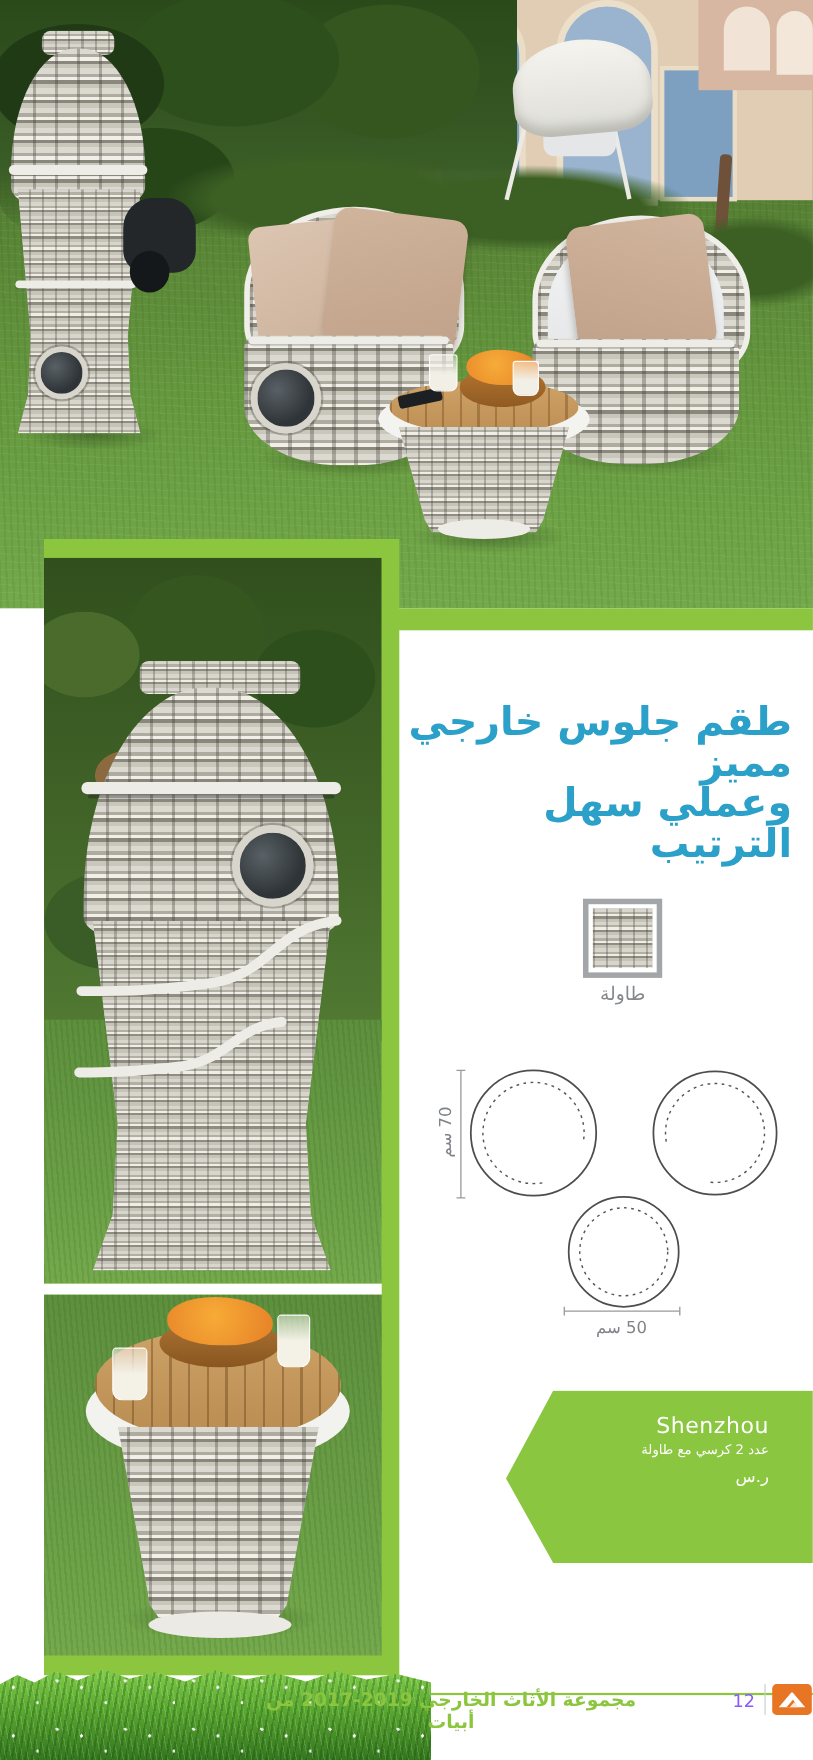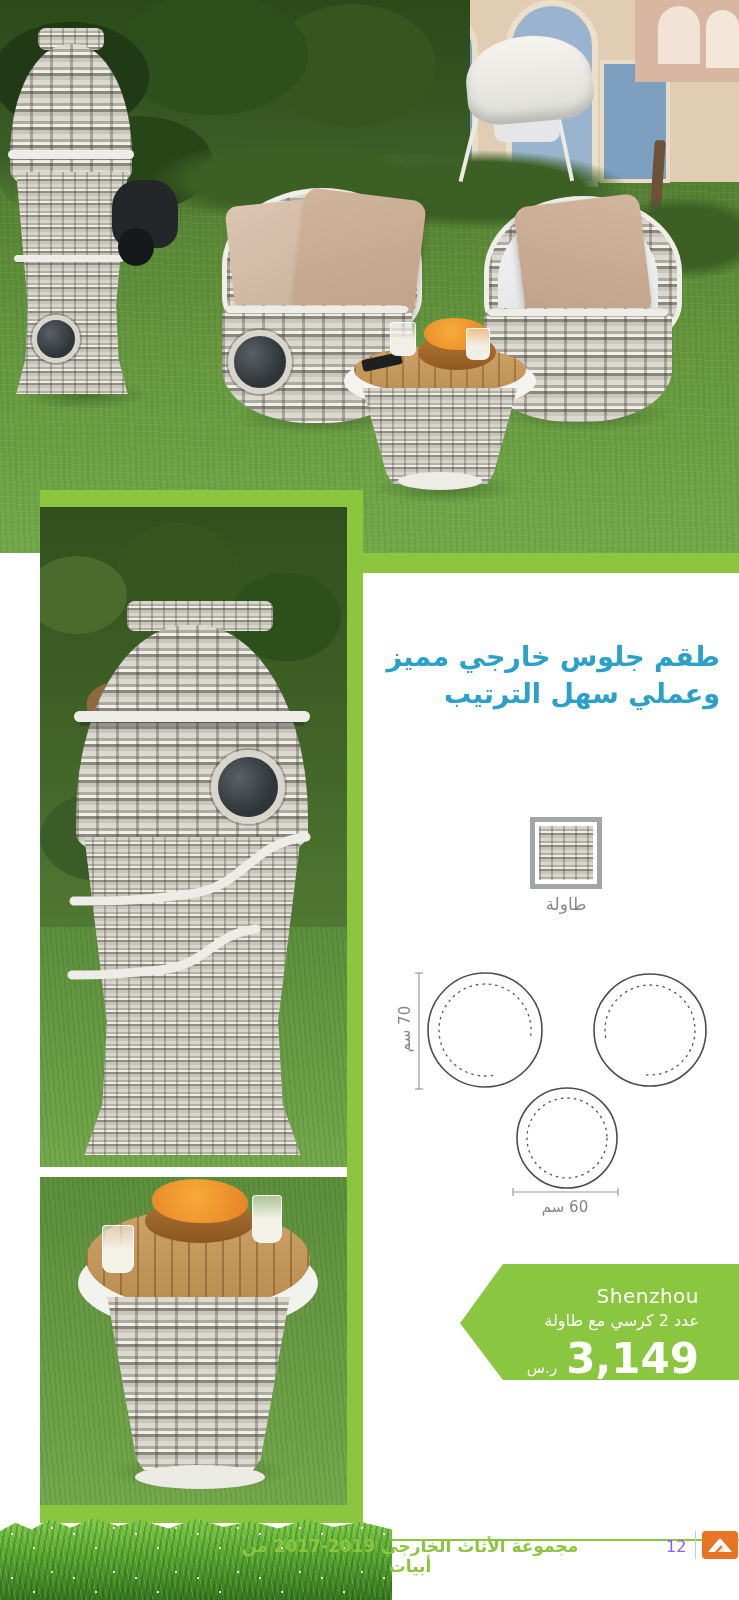--- a/index.html
+++ b/index.html
@@ -32,31 +32,31 @@
       linear-gradient(180deg,#5d8f3d,#74a94c);
   }
   .bush{background:radial-gradient(closest-side,#3c6024 0 70%,rgba(60,96,36,0) 100%);}
   .shadow-blob{background:radial-gradient(closest-side, rgba(25,45,15,.38), rgba(25,45,15,0) 75%);}
 
   .white-pipe{background:#edece6;border-radius:6px;box-shadow:0 1px 1px rgba(60,60,50,.35);}
   .porthole{background:radial-gradient(circle at 35% 35%, #5a6166, #2e3437 65%);
             border:6px solid #d8d5cc;border-radius:50%;box-shadow:0 0 0 2px rgba(90,90,80,.4);}
 
   
-  .headline{color:#2ba0c8;font-weight:bold;font-size:27px;line-height:37px;text-align:right;}
+  .headline{color:#2ba0c8;font-weight:bold;font-size:36px;line-height:37px;text-align:right;}
   .swatch{width:72px;height:72px;border:5px solid #a2a6a9;background:#fff;padding:4px;box-sizing:border-box;}
   .swatch-inner{width:100%;height:100%;}
   .swatch-label{color:#85898c;font-size:17px;text-align:center;margin-top:5px;}
   .dim-label{color:#808488;font-size:15px;text-align:center;}
 
   .price-tag{background:#8bc640;
      clip-path:polygon(15.4% 0, 100% 0, 100% 100%, 15.4% 100%, 0% 51%);
      color:#fff;}
   .tag-name{font-size:20px;text-align:right;letter-spacing:.5px;}
-  .tag-desc{font-size:16px;text-align:right;margin-top:3px;}
+  .tag-desc{font-size:12px;text-align:right;margin-top:3px;}
   .tag-price-row{display:flex;flex-direction:row;align-items:baseline;justify-content:flex-start;gap:9px;margin-top:8px;}
   .tag-price{font-size:42px;font-weight:bold;line-height:42px;}
   .tag-currency{font-size:15px;}
 
   .footer-title{color:#8cc63e;font-size:17px;font-weight:bold;text-align:center;}
   .page-number{color:#8b5cf6;font-size:16px;}
 </style>
 </head>
 <body>
 
@@ -209,27 +209,26 @@
 
     <line x1="24" y1="33" x2="24" y2="149" stroke="#9a9a9a" stroke-width="1.2"></line>
     <line x1="20" y1="33" x2="28" y2="33" stroke="#9a9a9a" stroke-width="1.2"></line>
     <line x1="20" y1="149" x2="28" y2="149" stroke="#9a9a9a" stroke-width="1.2"></line>
 
     <line x1="118" y1="252" x2="223" y2="252" stroke="#9a9a9a" stroke-width="1.2"></line>
     <line x1="118" y1="248" x2="118" y2="256" stroke="#9a9a9a" stroke-width="1.2"></line>
     <line x1="223" y1="248" x2="223" y2="256" stroke="#9a9a9a" stroke-width="1.2"></line>
   </svg>
   <div class="abs dim-label" dir="rtl" style="left:375px;top:1020px;width:60px;transform:rotate(-90deg);">70 سم</div>
-  <div class="abs dim-label" dir="rtl" style="left:525px;top:1198px;width:80px;">60 سم</div>
-
-  <div class="abs price-tag" dir="rtl" style="left:460px;top:1264px;width:279px;height:116px;padding:20px 40px 0 10px;box-sizing:border-box;">
+  <div class="abs dim-label" dir="rtl" style="left:525px;top:1198px;width:80px;">50 سم</div>
+
+  <div class="abs price-tag" dir="rtl" style="left:460px;top:1264px;width:279px;height:157px;padding:20px 40px 0 10px;box-sizing:border-box;">
     <div class="tag-name">Shenzhou</div>
     <div class="tag-desc">عدد 2 كرسي مع طاولة</div>
     <div class="tag-price-row">
-      <span class="tag-price">3,149</span>
       <span class="tag-currency">ر.س</span>
     </div>
   </div>
 
   <div class="abs" style="left:365px;top:1539px;width:374px;height:2px;background:#8cc63e;"></div>
 
   <div class="abs" style="left:0;top:1516px;width:392px;height:84px;
               clip-path:polygon(0 18%,4% 8%,8% 16%,13% 4%,18% 14%,24% 2%,30% 12%,36% 5%,43% 15%,50% 3%,57% 13%,64% 6%,71% 15%,78% 4%,85% 13%,92% 7%,100% 16%,100% 100%,0 100%);
               background-image:
                radial-gradient(circle 2.5px at 12px 18px, rgba(255,255,255,.95) 60%, transparent 61%),

